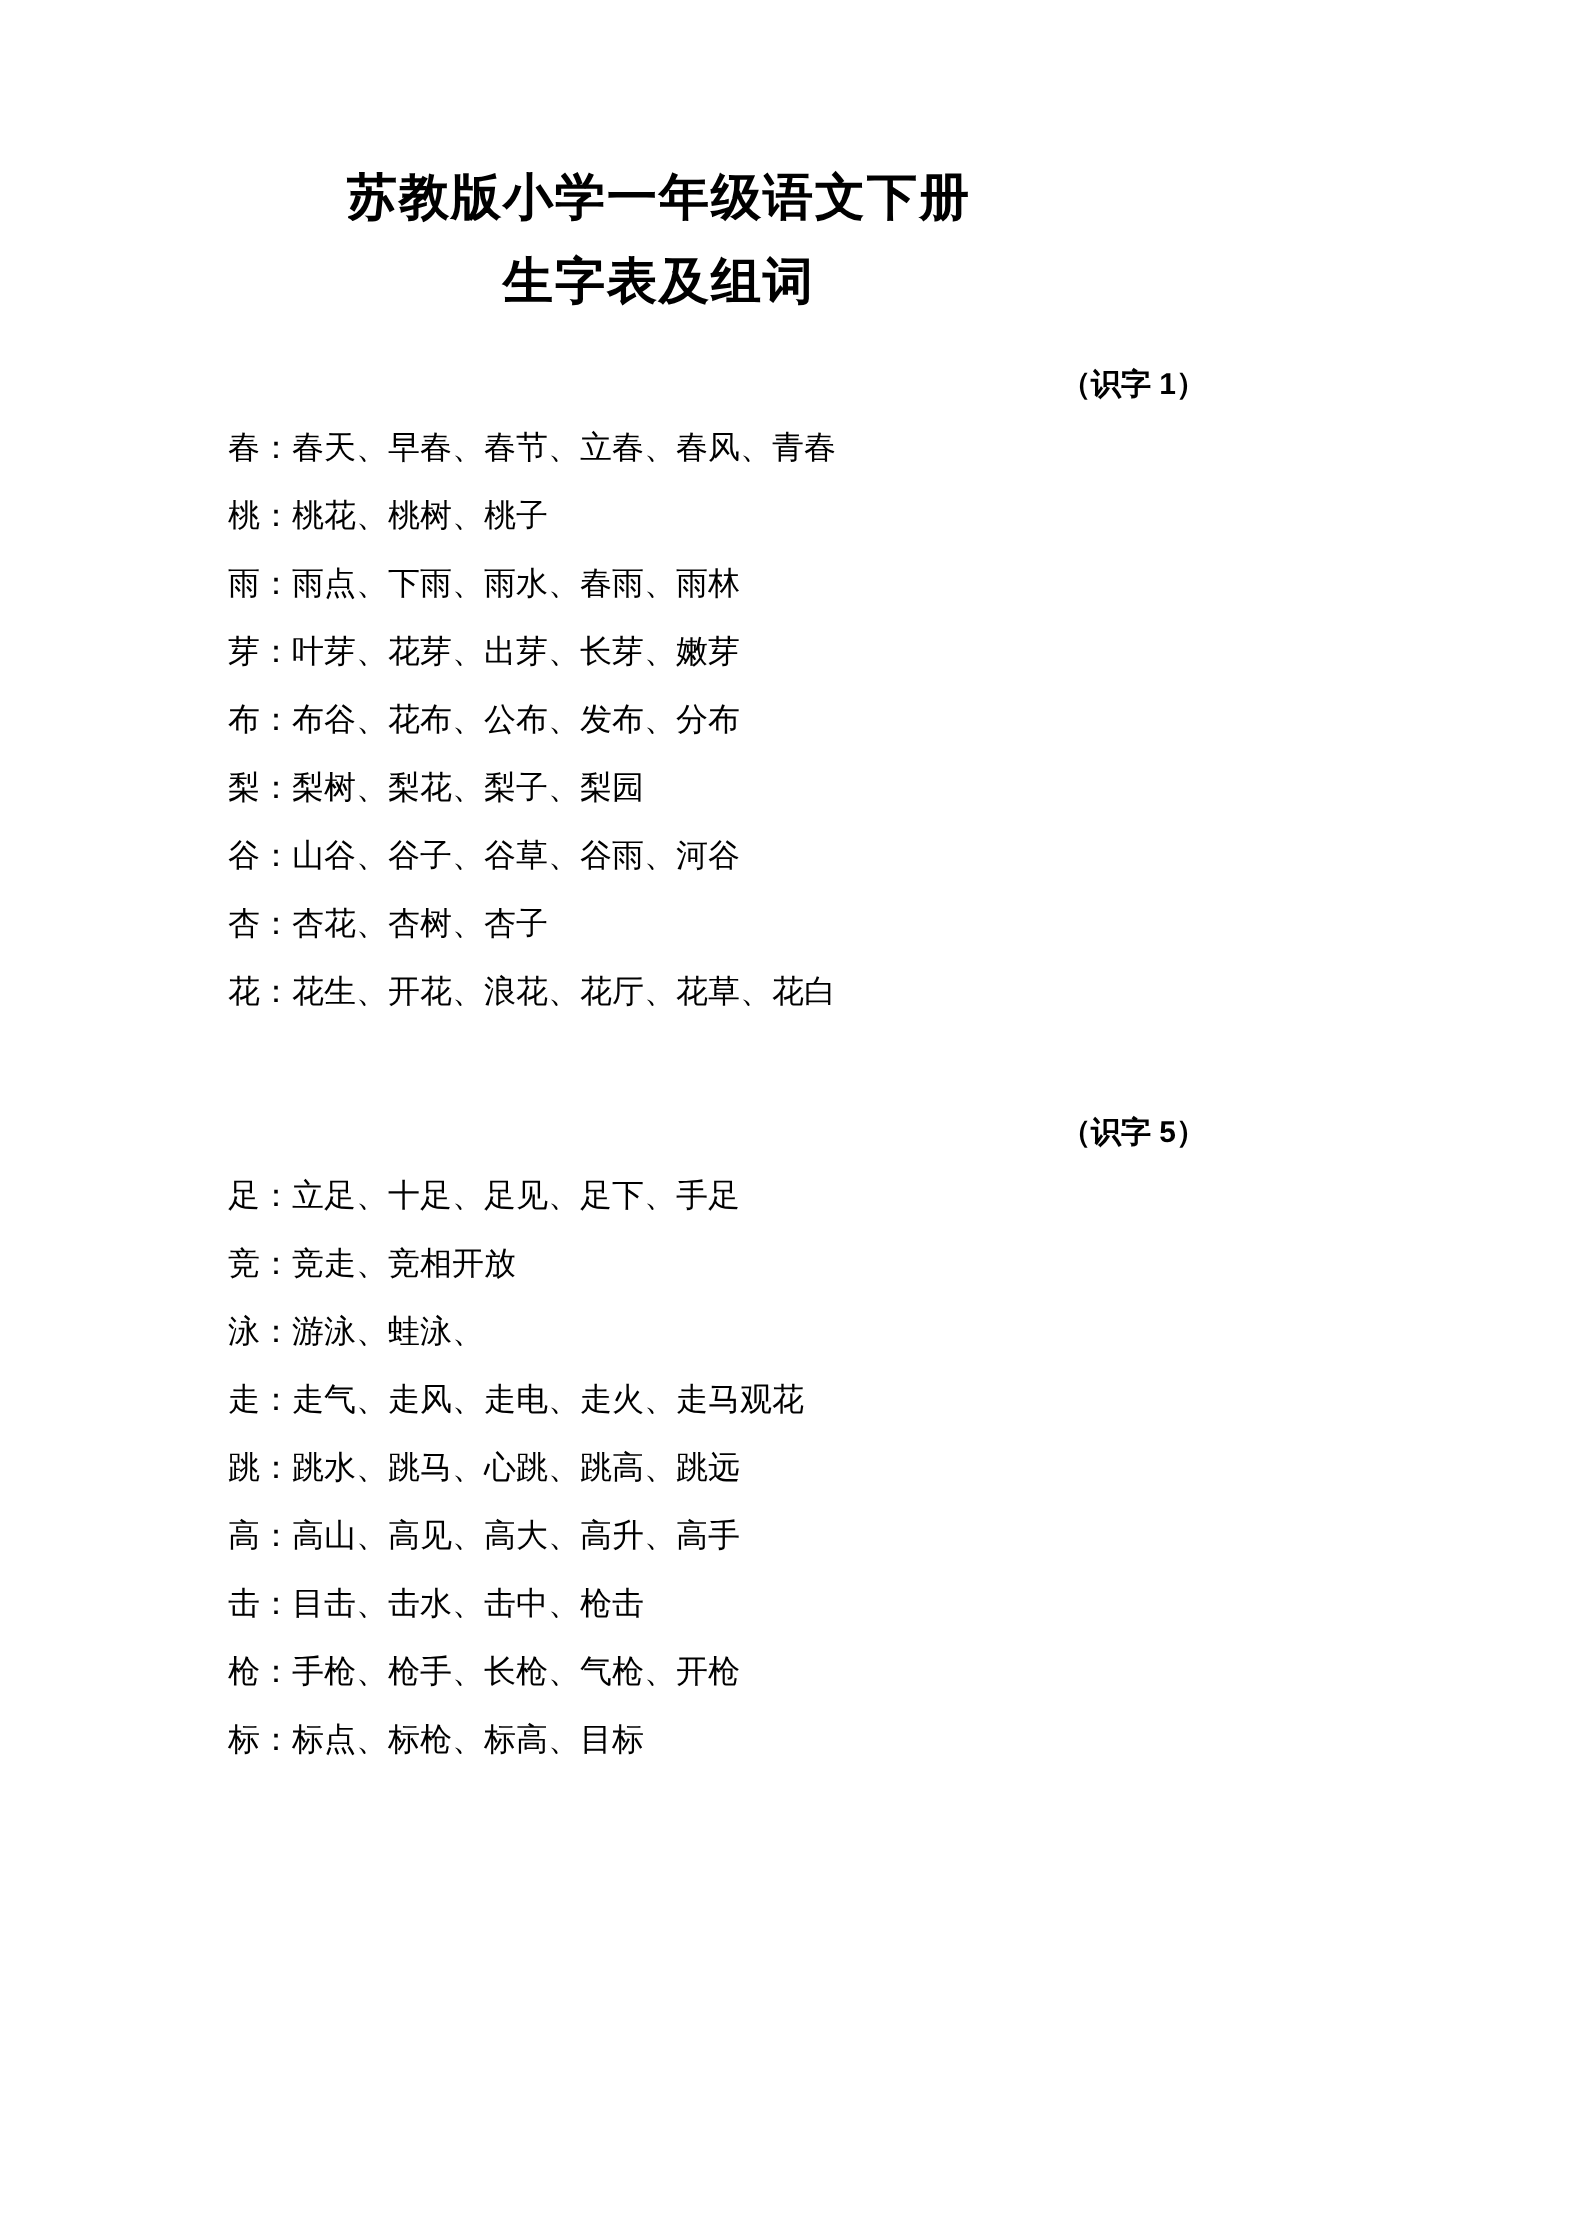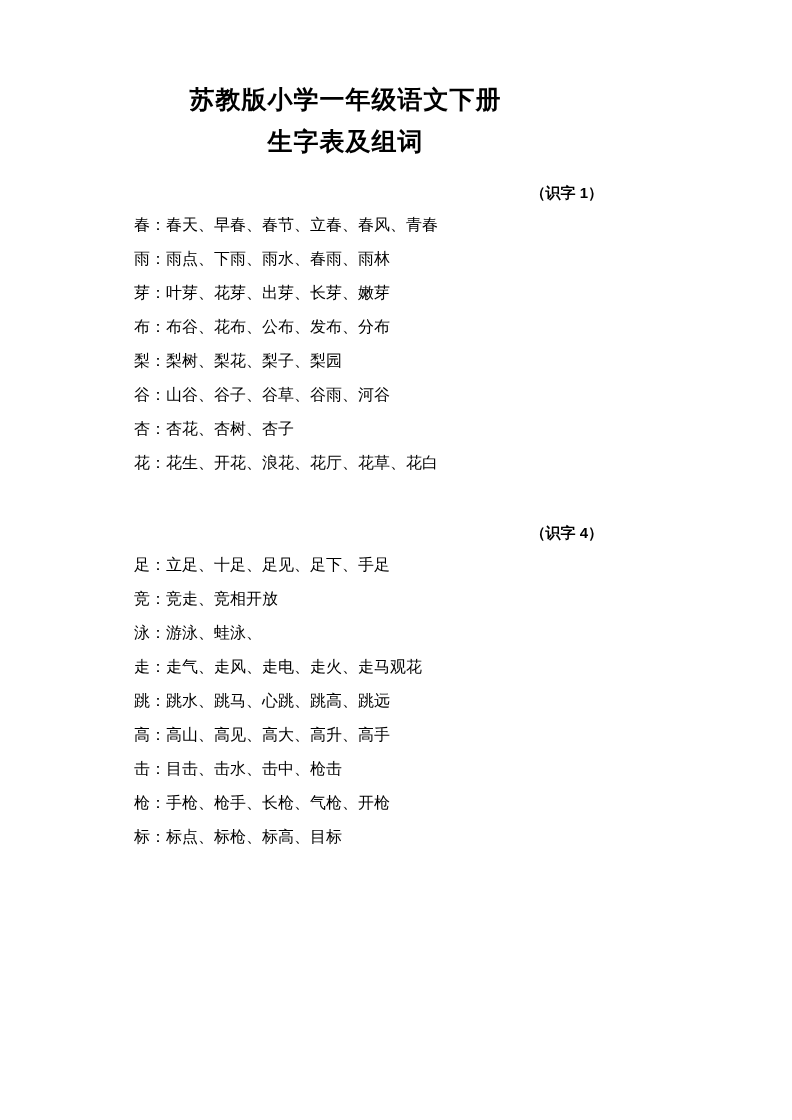--- a/index.html
+++ b/index.html
@@ -12,21 +12,21 @@
     background: #ffffff;
     font-family: "Liberation Serif", "DejaVu Serif", serif;
     color: #000000;
     overflow: hidden;
   }
   .page {
     position: relative;
     width: 691px;
     height: 1120px;
     box-sizing: border-box;
-    padding: 78px 88px 0 88px;
+    padding: 78px 88px 0 56px;
   }
   .doc-title {
     text-align: center;
     font-family: "Liberation Sans", "DejaVu Sans", sans-serif;
     font-weight: bold;
     font-size: 25px;
     line-height: 42px;
     letter-spacing: 1px;
   }
   .doc-title .line2 {
@@ -42,21 +42,21 @@
     font-family: "Liberation Sans", "DejaVu Sans", sans-serif;
     font-weight: bold;
     font-size: 15px;
     line-height: 30px;
     margin-left: 8px;
     text-align: right;
   }
   .entry {
     font-size: 16px;
     line-height: 34px;
-    margin-left: 46px;
+    margin-left: 58px;
     white-space: nowrap;
   }
   .entry .char {
     display: inline;
   }
   .entry .sep {
     display: inline;
   }
   .entry .words {
     display: inline;
@@ -72,20 +72,23 @@
     <span class="line2">生字表及组词</span>
   </div>
 
   <div class="section">
     <div class="section-heading">（识字 1）</div>
 
     <div class="entry">
       <span class="char">春</span><span class="sep">：</span><span class="words">春天、早春、春节、立春、春风、青春</span>
     </div>
     <div class="entry">
+      <span class="char">桃</span><span class="sep">：</span><span class="words">桃花、桃树、桃子</span>
+    </div>
+    <div class="entry">
       <span class="char">雨</span><span class="sep">：</span><span class="words">雨点、下雨、雨水、春雨、雨林</span>
     </div>
     <div class="entry">
       <span class="char">芽</span><span class="sep">：</span><span class="words">叶芽、花芽、出芽、长芽、嫩芽</span>
     </div>
     <div class="entry">
       <span class="char">布</span><span class="sep">：</span><span class="words">布谷、花布、公布、发布、分布</span>
     </div>
     <div class="entry">
       <span class="char">梨</span><span class="sep">：</span><span class="words">梨树、梨花、梨子、梨园</span>
@@ -95,21 +98,21 @@
     </div>
     <div class="entry">
       <span class="char">杏</span><span class="sep">：</span><span class="words">杏花、杏树、杏子</span>
     </div>
     <div class="entry">
       <span class="char">花</span><span class="sep">：</span><span class="words">花生、开花、浪花、花厅、花草、花白</span>
     </div>
   </div>
 
   <div class="section">
-    <div class="section-heading">（识字 4）</div>
+    <div class="section-heading">（识字 5）</div>
 
     <div class="entry">
       <span class="char">足</span><span class="sep">：</span><span class="words">立足、十足、足见、足下、手足</span>
     </div>
     <div class="entry">
       <span class="char">竞</span><span class="sep">：</span><span class="words">竞走、竞相开放</span>
     </div>
     <div class="entry">
       <span class="char">泳</span><span class="sep">：</span><span class="words">游泳、蛙泳、</span>
     </div>

